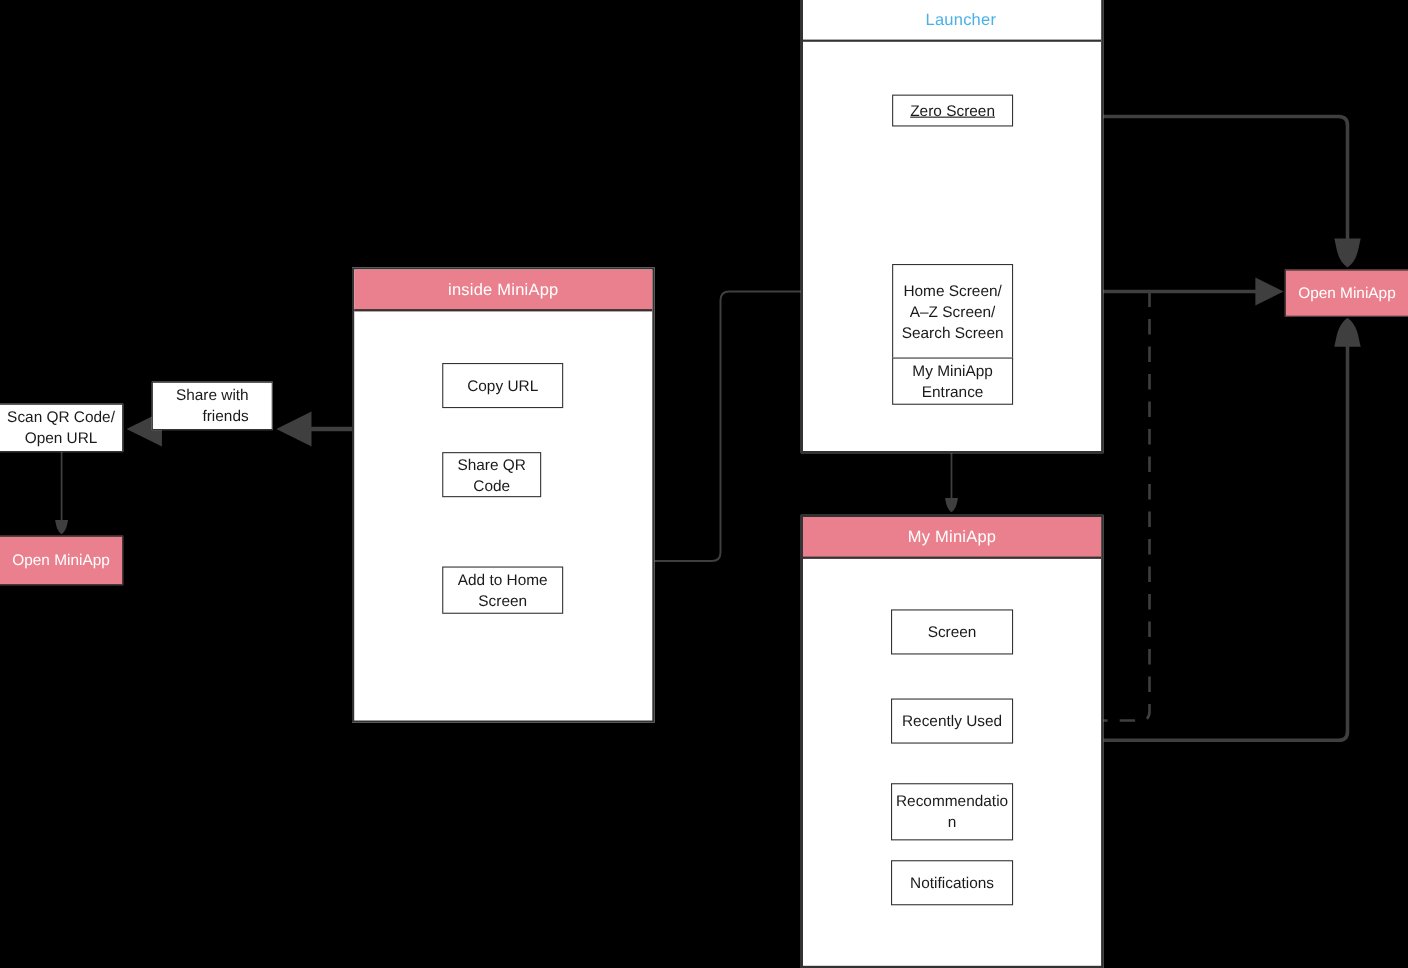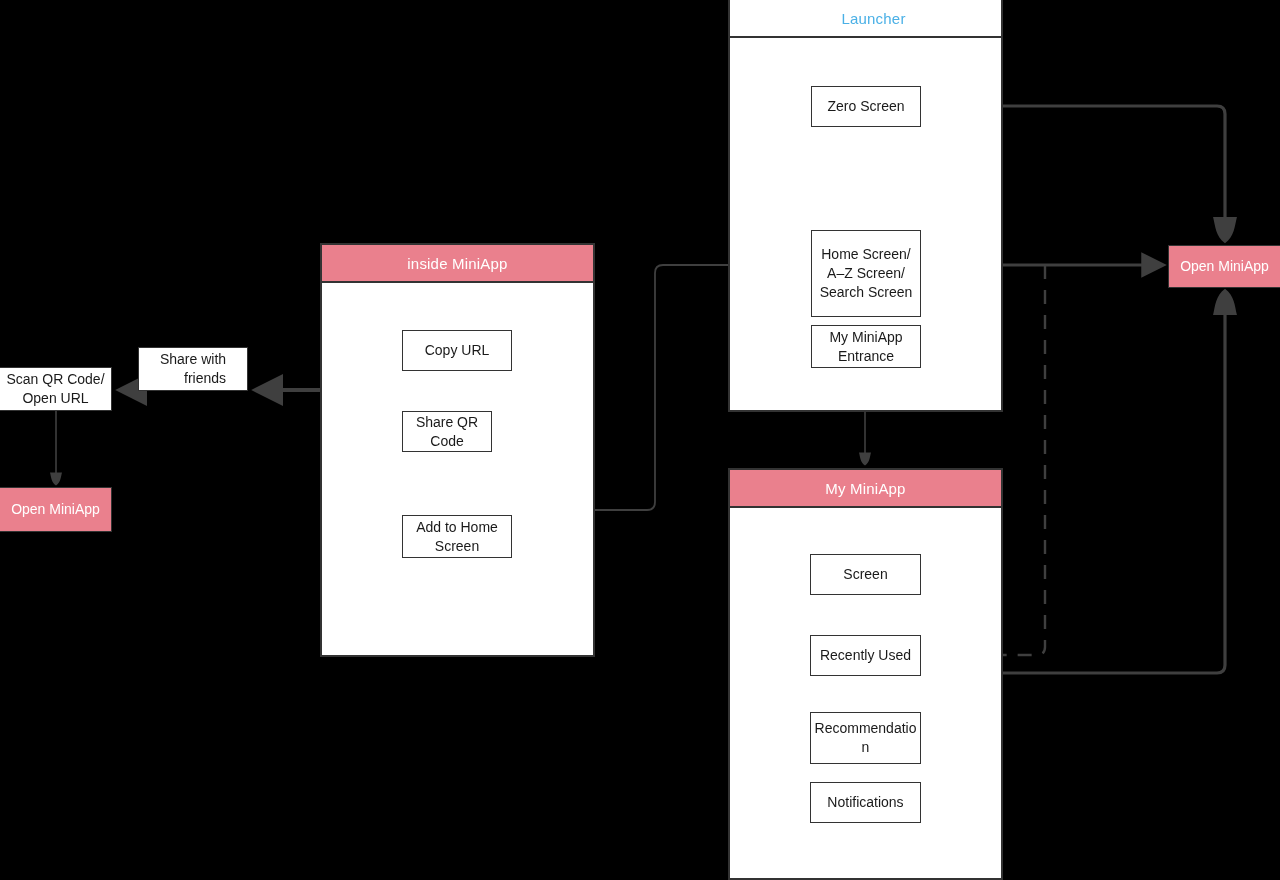--- a/index.html
+++ b/index.html
@@ -113,22 +113,22 @@
 
       <path d="M 1225 296 L 1225 665 Q 1225 673 1217 673 L 1003 673" stroke-width="3.2" marker-start="url(#arrowDown)"></path>
 
       <path d="M 1045 265 L 1045 647 Q 1045 655 1037 655 L 932 655" stroke-width="2.4" stroke-dasharray="14 11" marker-end="url(#arrowFat)"></path>
     </g>
   </svg>
 
   <div class="panel" style="left:728px; top:-2px; width:275px; height:414px;">
     <div class="panel-title plain">Launcher</div>
   </div>
-  <div class="node" style="left:811px; top:86px; width:110px; height:41px;">Zero Screen</div>
-  <div class="node" style="left:811px; top:230px; width:110px; height:87px;">Home Screen/
+  <div class="node" style="left:811px; top:86px; width:110px; height:29px;text-decoration:underline;">Zero Screen</div>
+  <div class="node" style="left:811px; top:240px; width:110px; height:87px;">Home Screen/
 A–Z Screen/
 Search Screen</div>
   <div class="node" style="left:811px; top:325px; width:110px; height:43px;">My MiniApp
 Entrance</div>
 
   <div class="panel" style="left:320px; top:243px; width:275px; height:414px;">
     <div class="panel-title pink">inside MiniApp</div>
   </div>
   <div class="node" style="left:402px; top:330px; width:110px; height:41px;text-align:center;">Copy URL</div>
   <div class="node" style="left:402px; top:411px; width:90px; height:41px;">Share QR Code</div>

